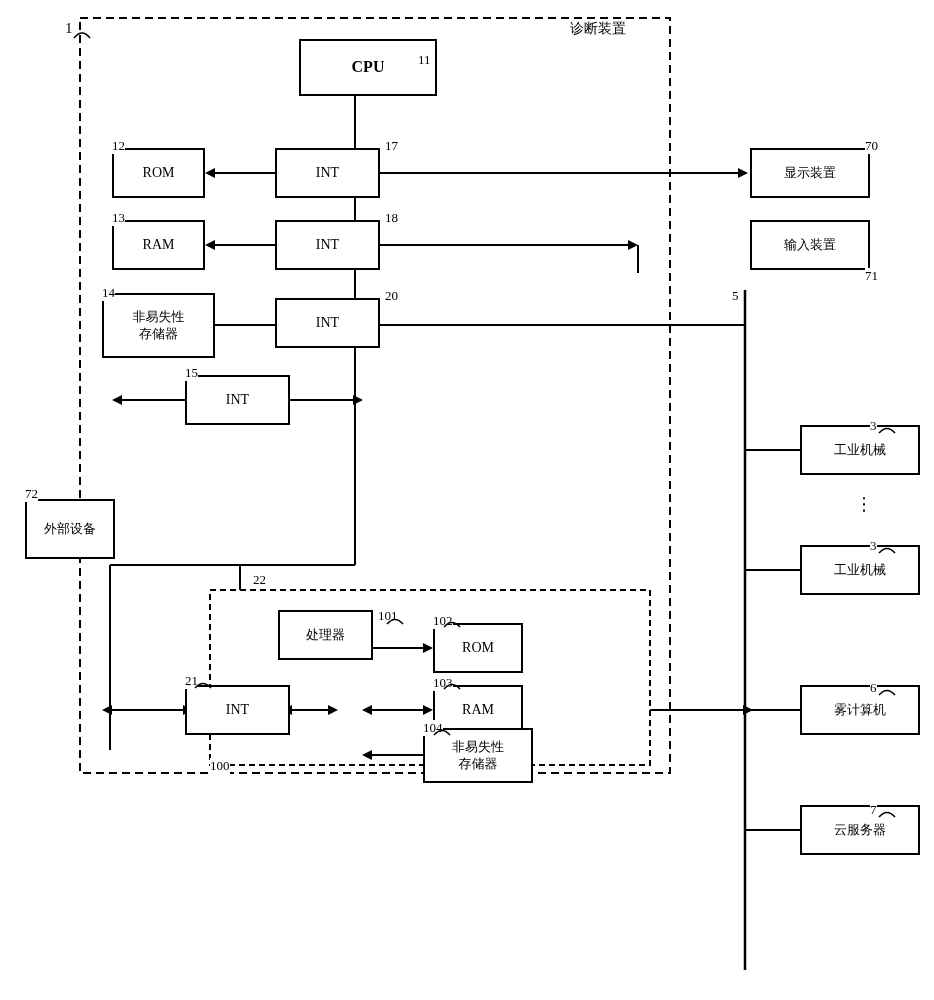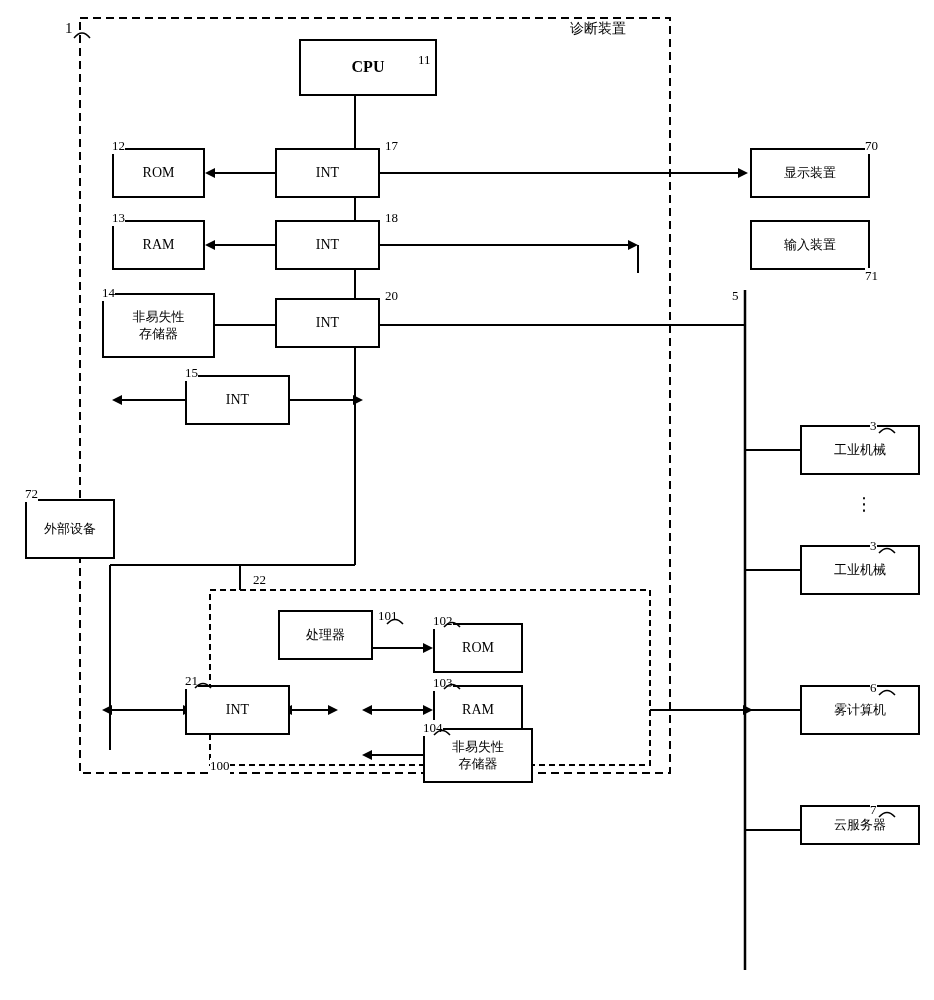--- a/index.html
+++ b/index.html
@@ -207,21 +207,21 @@
   </svg>
 
   <div class="box" style="left:790px;top:675px;width:120px;height:50px;font-size:13px;">
     <span>雾计算机</span>
   </div>
   <span class="label" style="left:860px;top:670px;">6</span>
   <svg style="position:absolute;top:674px;left:867px;pointer-events:none;" width="20" height="14">
     <path d="M2,11 Q10,2 18,11" fill="none" stroke="#000" stroke-width="1.5"></path>
   </svg>
 
-  <div class="box" style="left:790px;top:795px;width:120px;height:40px;font-size:13px;">
+  <div class="box" style="left:790px;top:795px;width:120px;height:50px;font-size:13px;">
     <span>云服务器</span>
   </div>
   <span class="label" style="left:860px;top:792px;">7</span>
   <svg style="position:absolute;top:796px;left:867px;pointer-events:none;" width="20" height="14">
     <path d="M2,11 Q10,2 18,11" fill="none" stroke="#000" stroke-width="1.5"></path>
   </svg>
 
   <span class="label" style="left:430px;top:748px;font-size:13px;">机器学习装置</span>
   <span class="label" style="left:200px;top:748px;font-size:13px;">100</span>
 

